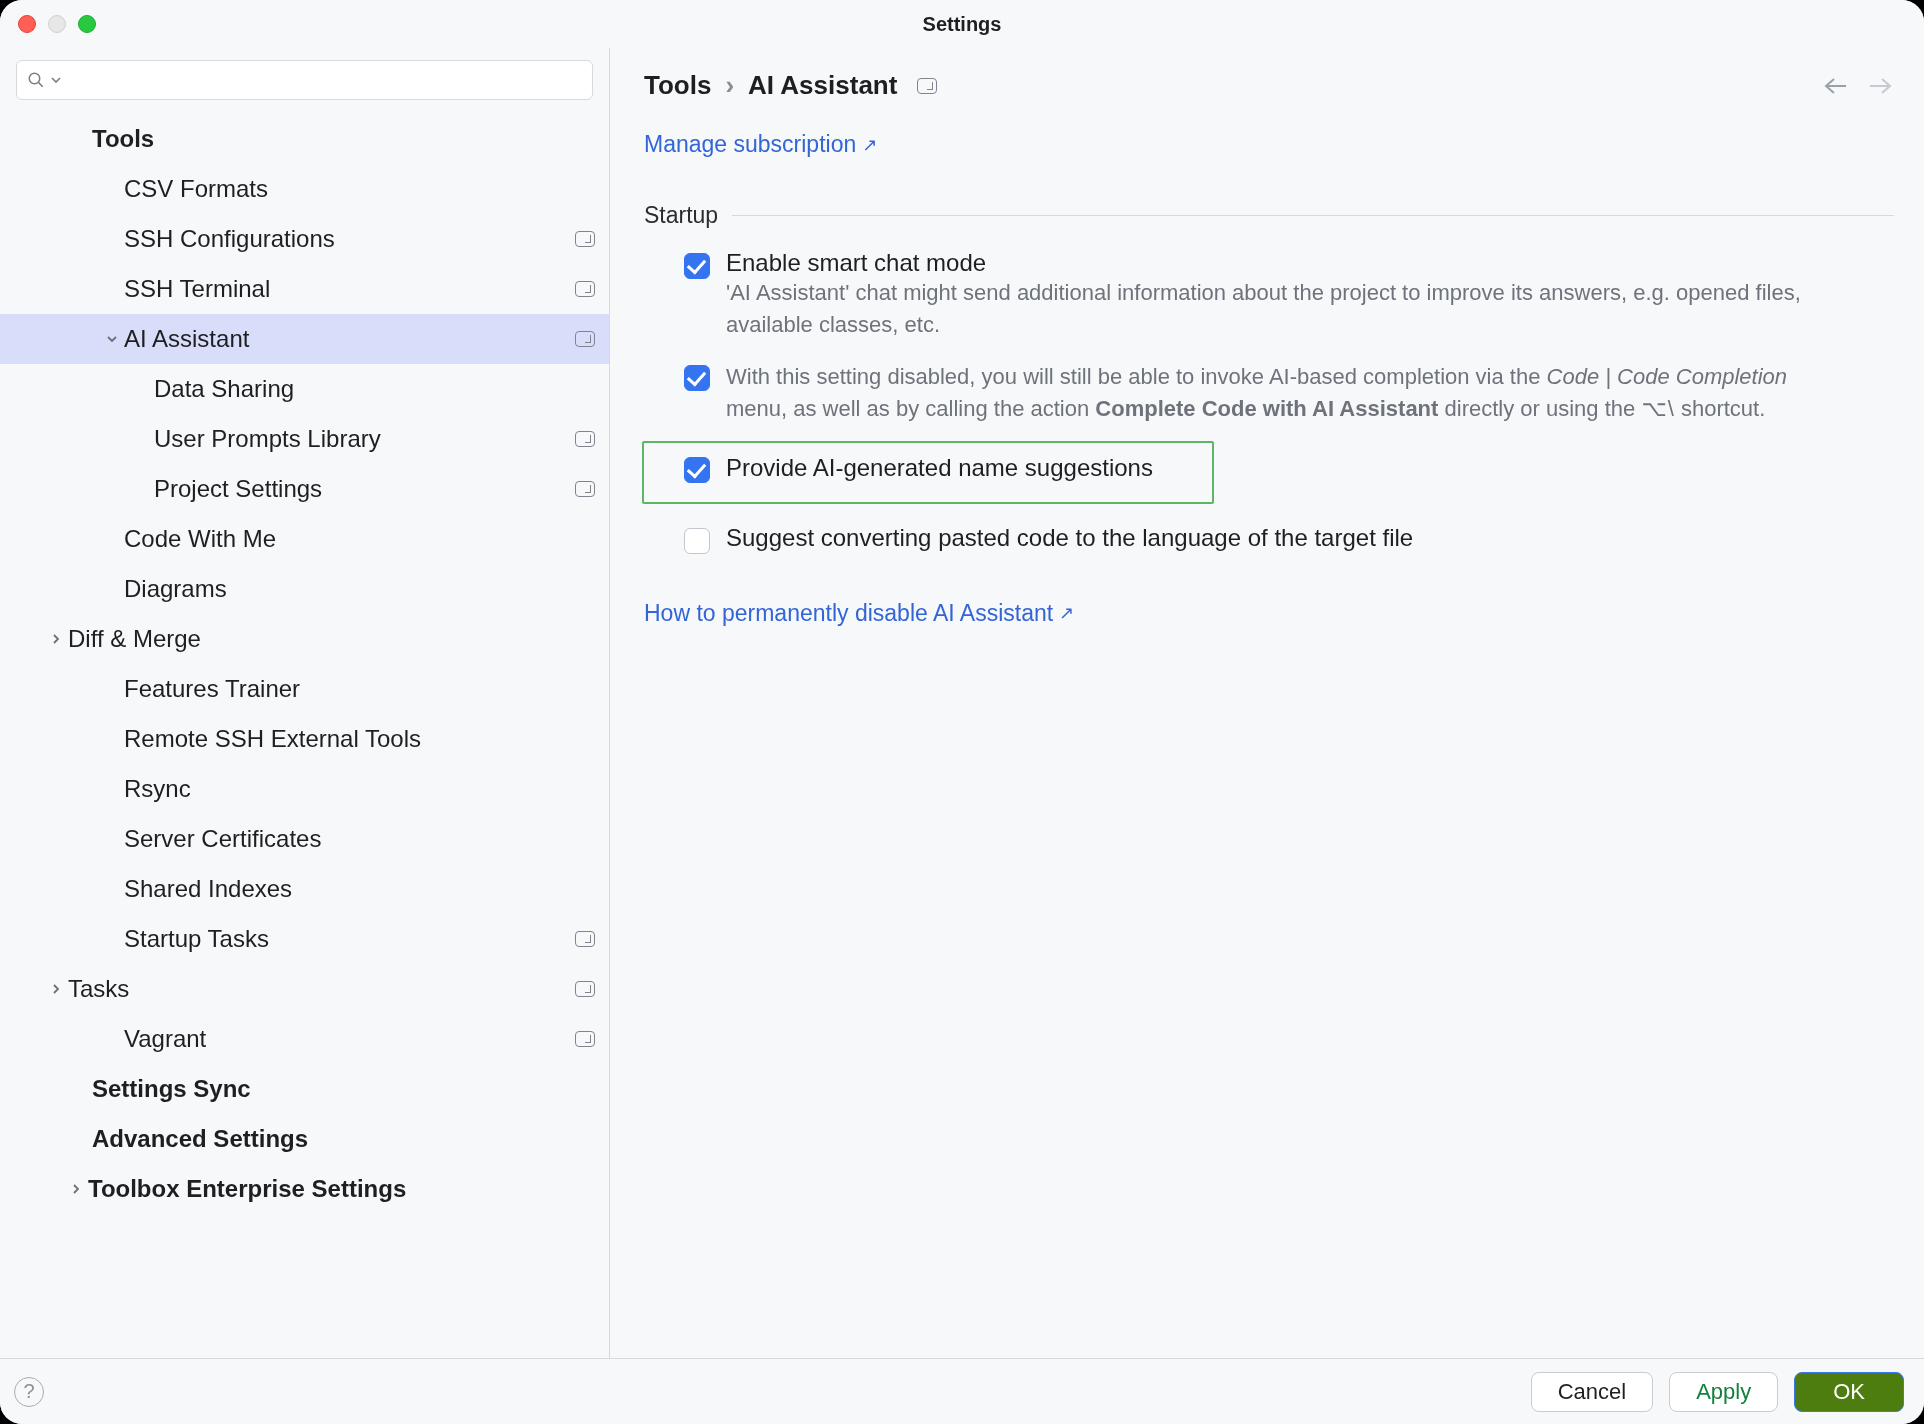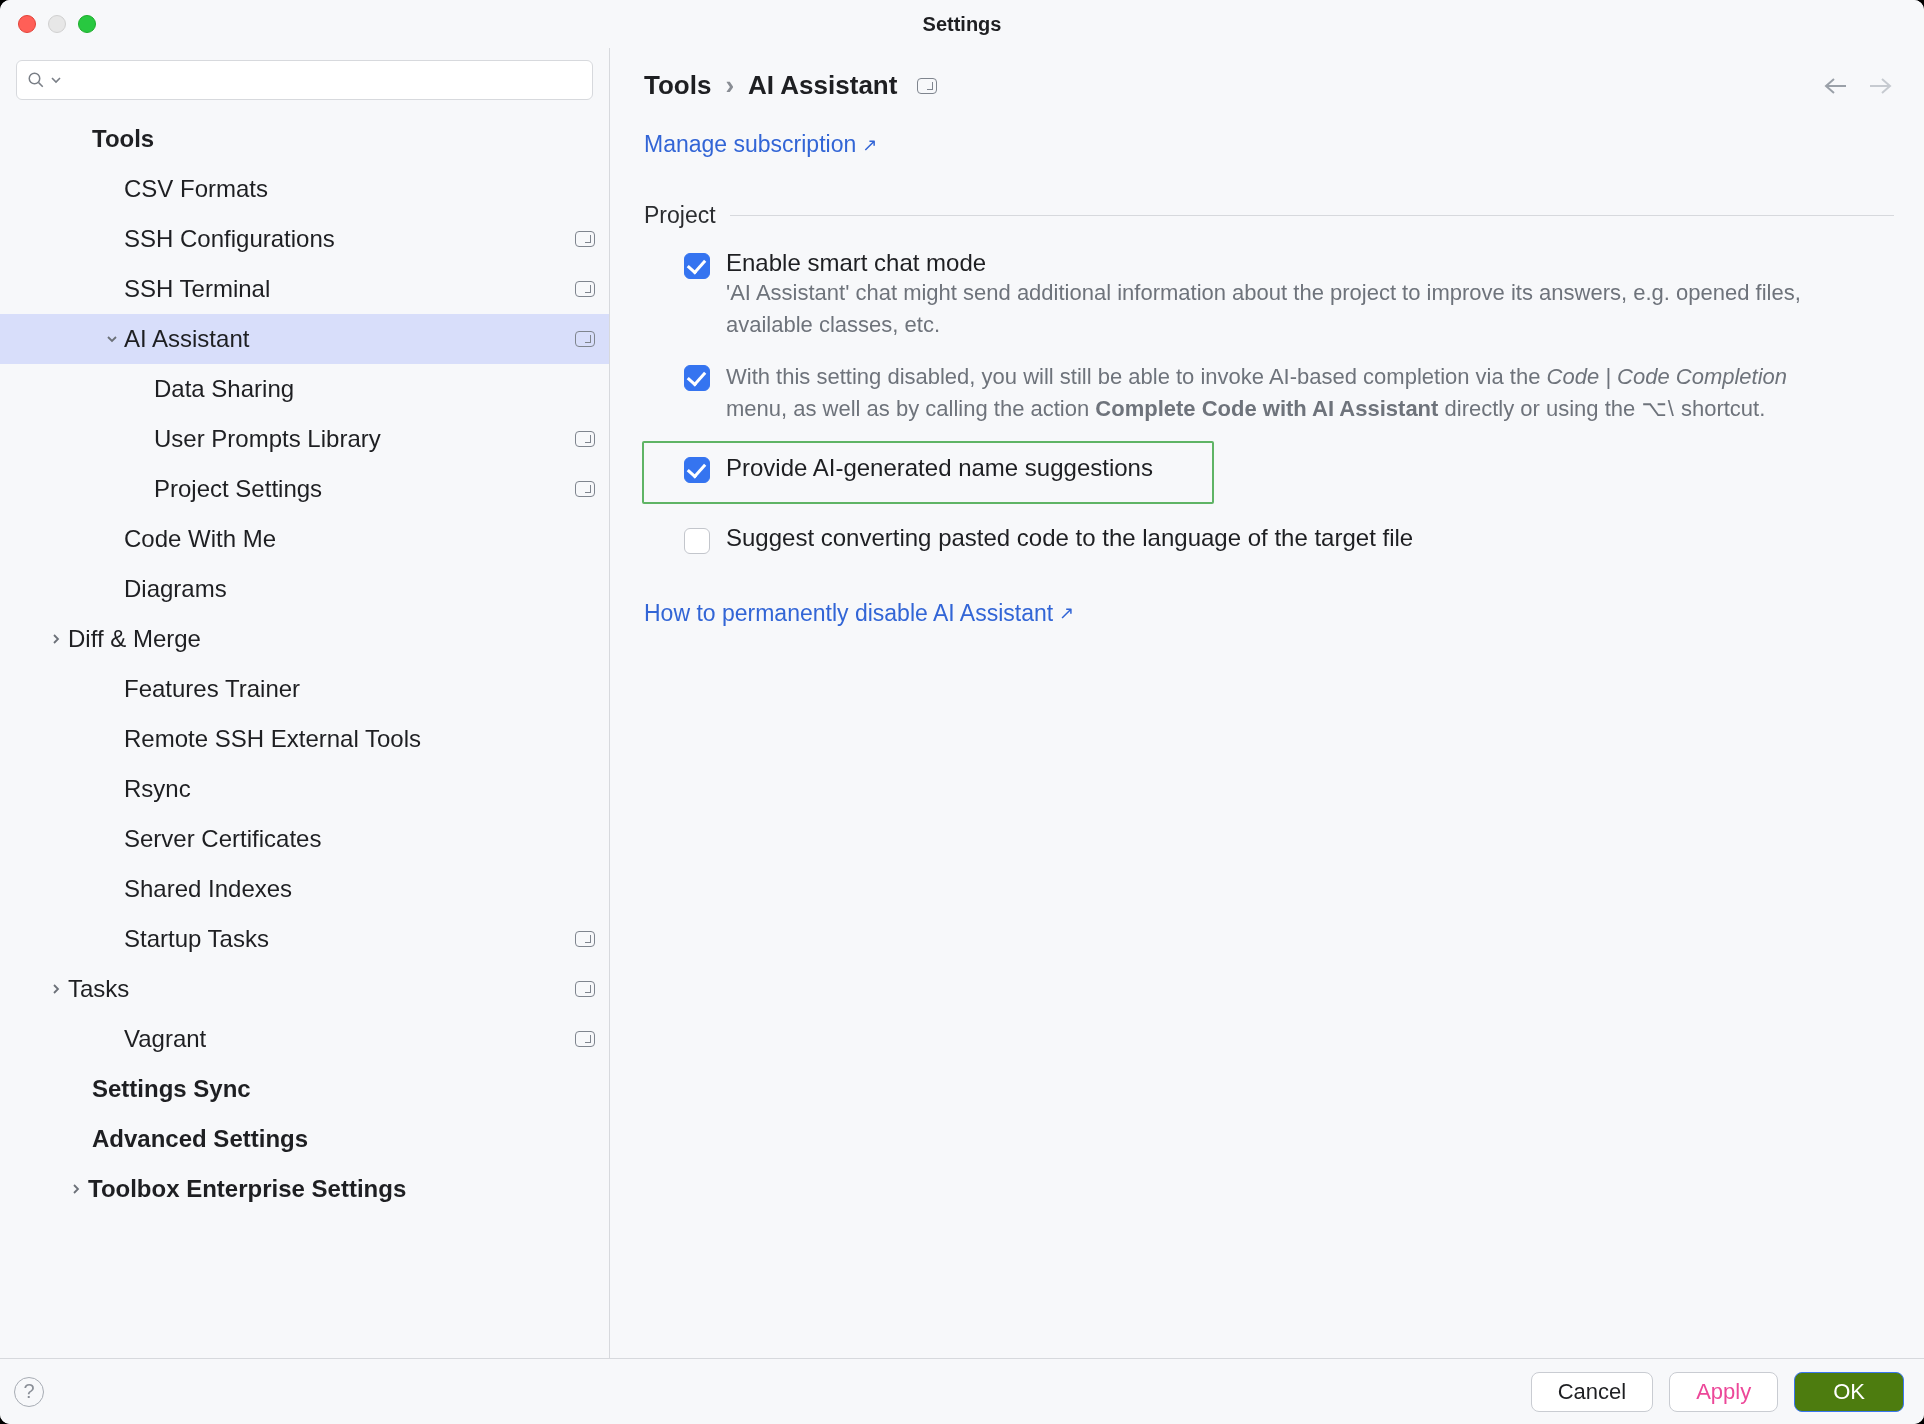--- a/index.html
+++ b/index.html
@@ -22,21 +22,21 @@
   html, body {
     margin: 0; padding: 0;
     width: 1924px; height: 1424px;
     background: #000;
     font-family: -apple-system, "Helvetica Neue", Arial, sans-serif;
     color: var(--text);
   }
   .window {
     width: 1924px; height: 1424px;
     background: var(--bg);
-    border-radius: 10px;
+    border-radius: 22px;
     overflow: hidden;
     display: flex;
     flex-direction: column;
     position: relative;
   }
 
   
   .titlebar {
     height: 48px;
     display: flex;
@@ -271,21 +271,21 @@
   .btn {
     height: 40px;
     padding: 0 26px;
     border-radius: 8px;
     font-size: 22px;
     border: 1px solid var(--button-border);
     background: var(--button-bg);
     color: var(--text);
     display: inline-flex; align-items: center; justify-content: center;
   }
-  .btn.disabled { color: #ec4899; text-align: center; }
+  .btn.disabled { color: #15803d; text-align: center; }
   .btn.primary {
     background: #4d7c0f;
     border-color: #3a76f1;
     color: #fff;
     padding: 0 38px;
   }
 </style>
 </head>
 <body>
 
@@ -454,21 +454,21 @@
             </span>
           </div>
         </div>
 
         <a class="link">
           <span>Manage subscription</span>
           <span class="ext">↗</span>
         </a>
 
         <div class="section-head">
-          <span>Project</span>
+          <span>Startup</span>
           <span class="line"></span>
         </div>
 
         
         <div class="opt">
           <span class="cb checked"></span>
           <div class="opt-body">
             <div class="opt-title">Enable smart chat mode</div>
             <div class="opt-desc">'AI Assistant' chat might send additional information about the project to improve its answers, e.g. opened files, available classes, etc.</div>
           </div>

